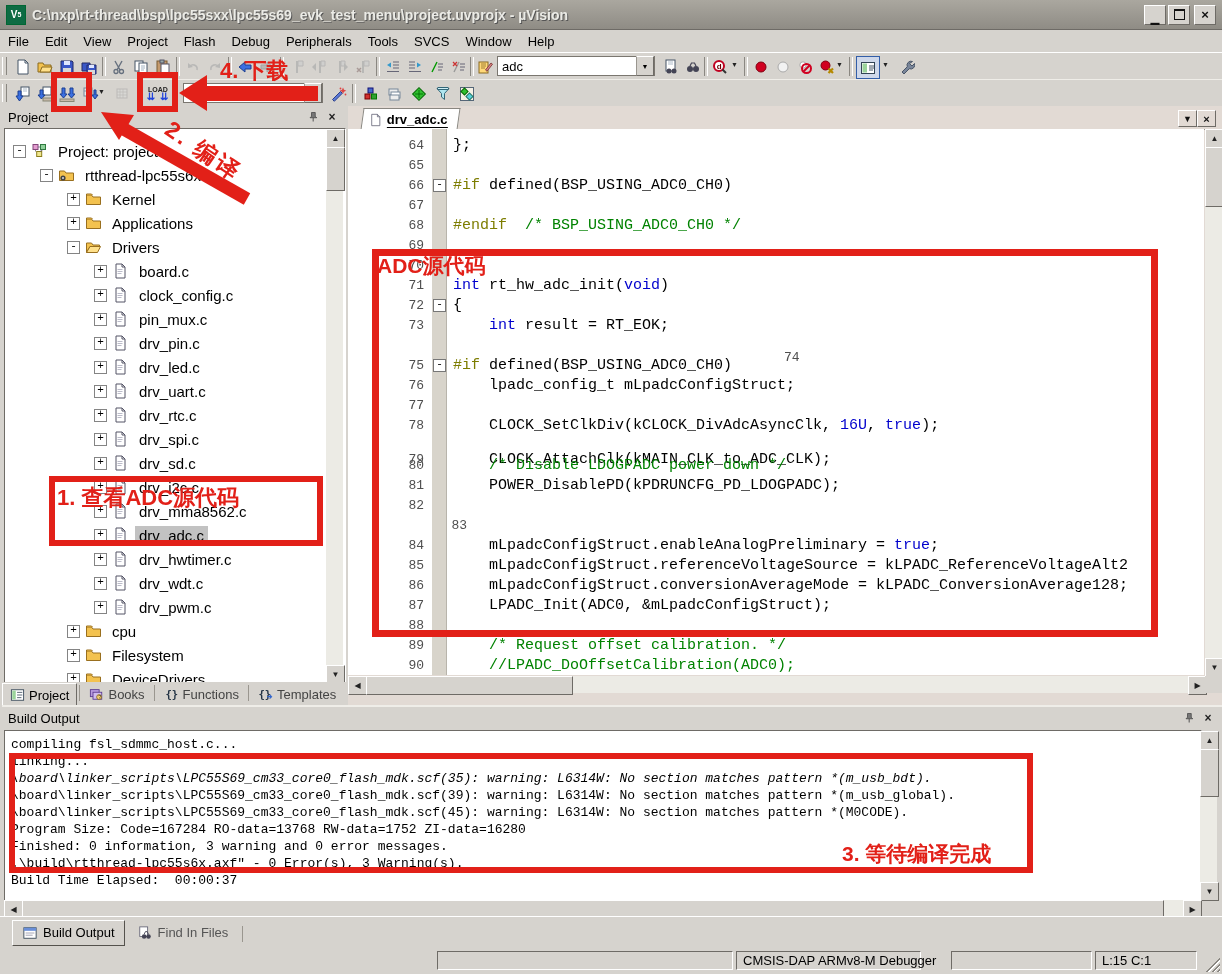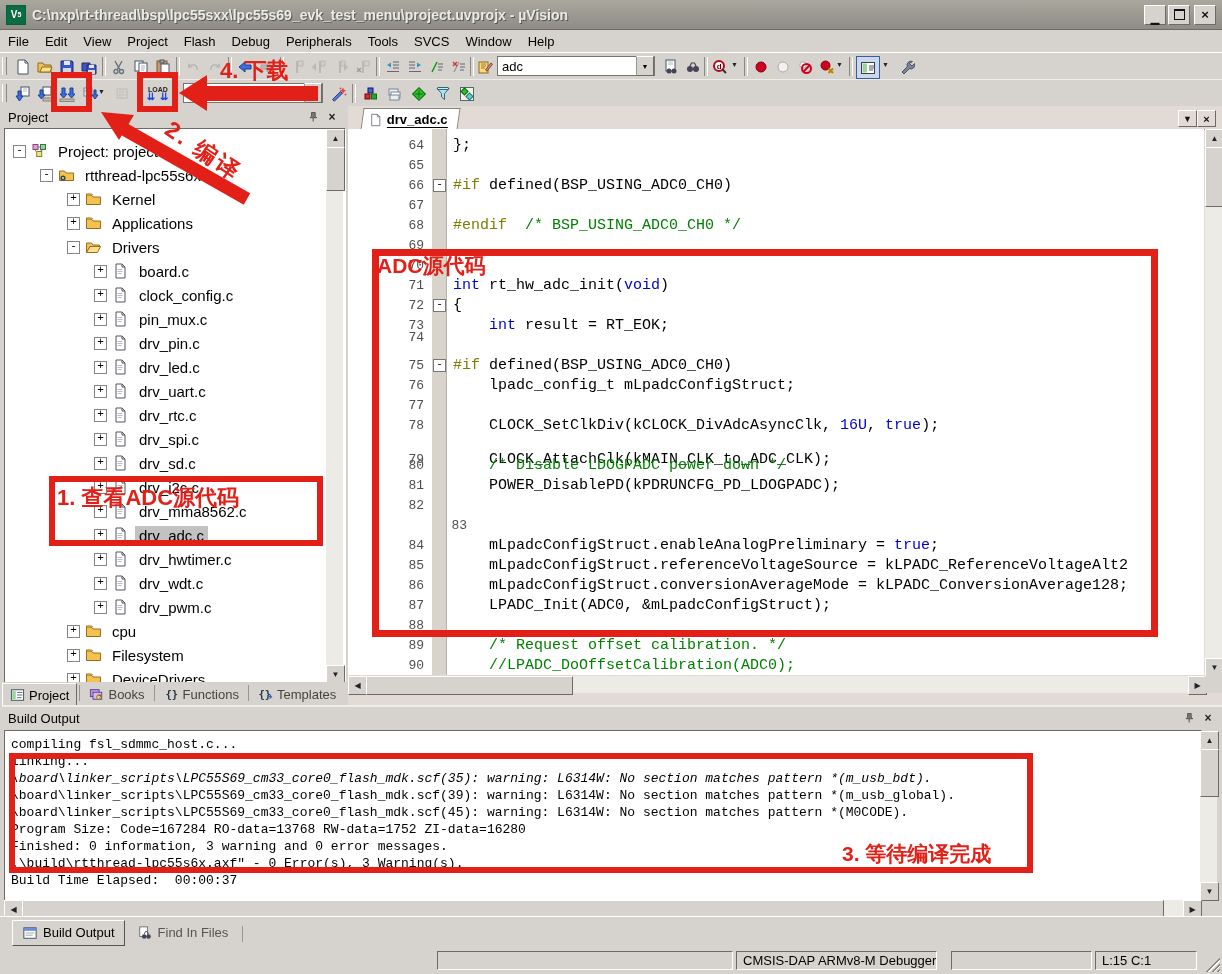--- a/index.html
+++ b/index.html
@@ -732,21 +732,21 @@
           <span class="fold">
             <span class="foldbox">-</span>
           </span>
           <pre class="ccode"><span class="tk-t">{</span></pre>
         </div>
         <div class="cline" style="top: 186px;">
           <span class="lnum">73</span>
           <span class="fold"></span>
           <pre class="ccode"><span class="tk-t">    </span><span class="tk-k">int</span><span class="tk-t"> result = RT_EOK;</span></pre>
         </div>
-        <div class="cline" style="top: 198px;">
+        <div class="cline" style="top: 218px; justify-content: center;">
           <span class="lnum">74</span>
           <span class="fold"></span>
           <pre class="ccode"></pre>
         </div>
         <div class="cline" style="top: 226px;">
           <span class="lnum">75</span>
           <span class="fold">
             <span class="foldbox">-</span>
           </span>
           <pre class="ccode"><span class="tk-p">#if</span><span class="tk-t"> defined(BSP_USING_ADC0_CH0)</span></pre>
@@ -896,21 +896,21 @@
         <circle cx="12" cy="12" r="2.6" fill="#445"></circle>
         <path d="M7 9.4l1.5-3h2l1.5 3" fill="none" stroke="#445"></path>
       </svg>
     <span>Find In Files</span>
   </div>
   <div class="vsep"></div>
 </div>
 
 <div class="abs" id="statusbar">
   <div class="scell sunken" style="left:437px;width:296px"></div>
-  <div class="scell sunken" style="left:736px;width:201px">
+  <div class="scell sunken" style="left:736px;width:185px">
     <span>CMSIS-DAP ARMv8-M Debugger</span>
   </div>
   <div class="scell sunken" style="left:951px;width:141px"></div>
   <div class="scell sunken" style="left:1095px;width:102px">
     <span>L:15 C:1</span>
   </div>
   <div class="gripper"></div>
 </div>
 
 <div class="ann-box" style="left:51px;top:72px;width:29px;height:28px"></div>

